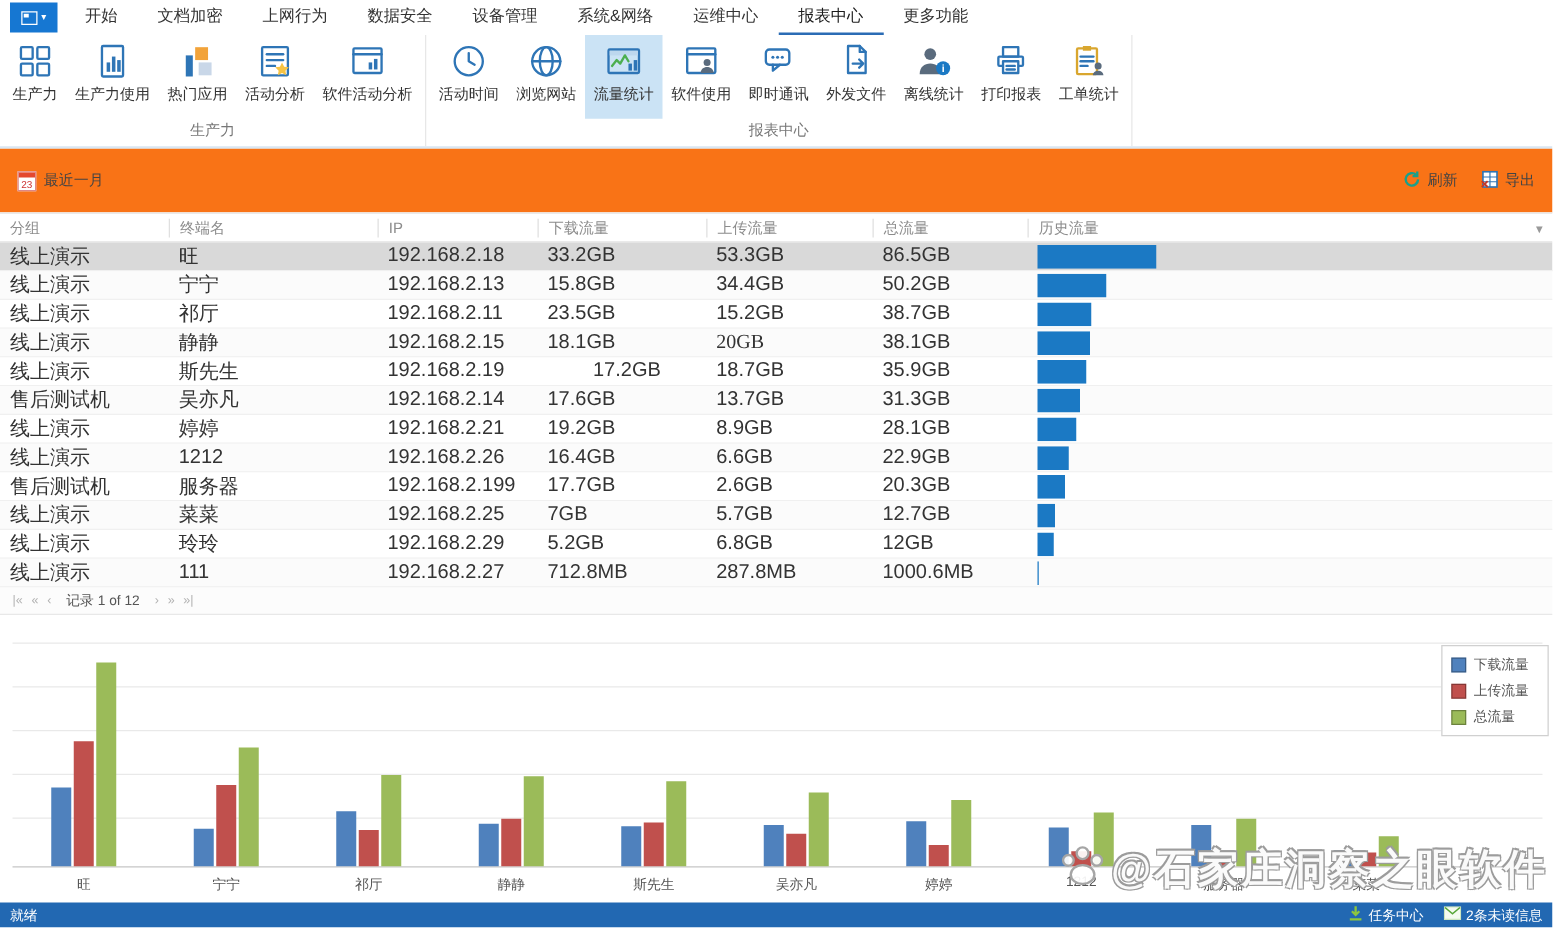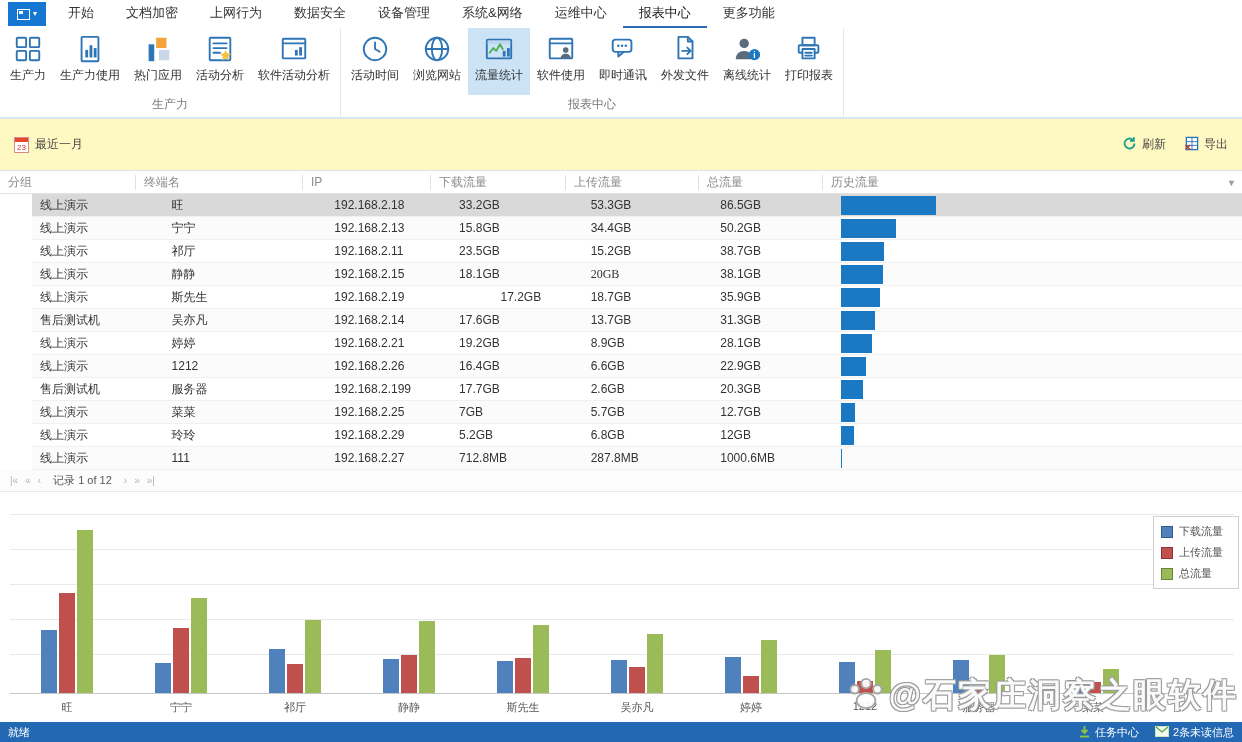--- a/index.html
+++ b/index.html
@@ -22,38 +22,38 @@
   .ribbon { height:91px; display:flex; background:#fff; border-bottom:2px solid #d9e6f2; }
   .rgroup { display:flex; flex-direction:column; border-right:1px solid #e7e7e7; padding:0 3px; }
   .rbuttons { display:flex; flex:1; align-items:stretch; }
   .rbtn { display:flex; flex-direction:column; align-items:center; padding:5px 7px 1px; cursor:pointer; }
   .rbtn.active { background:#cbe3f5; }
   .rbtn .ric { height:32px; display:flex; align-items:center; }
   .rbtn .rlbl { font-size:12px; color:#333; margin-top:2px; white-space:nowrap; }
   .rgroup-label { text-align:center; font-size:12px; color:#777; padding:1px 0 4px; }
 
   
-  .toolbar { height:51px; display:flex; align-items:center; padding:0 14px; background:#fef9c3; }
+  .toolbar { height:51px; display:flex; align-items:center; padding:0 14px; background:#f97316; }
   .tb-left { display:flex; align-items:center; gap:6px; font-size:12px; color:#444; cursor:pointer; }
   .cal-icon { width:15px; height:16px; border:1px solid #d88; background:#fff; position:relative; }
   .cal-icon:before { content:""; position:absolute; left:0; top:0; right:0; height:4px; background:#e4482f; }
   .cal-icon:after { content:"23"; position:absolute; left:0; right:0; top:5px; text-align:center;
     font-size:8px; color:#c33; }
   .tb-right { margin-left:auto; display:flex; align-items:center; gap:18px; }
   .tb-btn { display:flex; align-items:center; gap:5px; font-size:12px; color:#444; cursor:pointer; }
 
   
   .thead { display:flex; height:24px; align-items:center; border-top:1px solid #e3e3e3;
     border-bottom:1px solid #e3e3e3; background:#fff; }
   .th { font-size:12px; color:#8c8c8c; padding-left:8px; height:15px; line-height:15px;
     border-left:1px solid #e0e0e0; white-space:nowrap; position:relative; cursor:pointer; }
   .th.first { border-left:none; }
   .th .dd { position:absolute; right:6px; top:1px; font-size:9px; color:#999; cursor:pointer; }
   .trow { display:flex; height:23px; align-items:center; border-bottom:1px solid #f0f0f0;
-    font-size:12px; color:#333; cursor:pointer; background:#fff;margin-left:32px; }
+    font-size:16px; color:#333; cursor:pointer; background:#fff; }
   .trow.alt { background:#fbfbfb; }
   .trow.selected { background:#d9d9d9; }
   .td { padding-left:8px; white-space:nowrap; overflow:hidden; }
   .hist-bar { height:19px; background:#1b79c4; }
 
   
   .pager { height:22px; display:flex; align-items:center; gap:7px; padding-left:10px; font-size:11px;
     color:#555; background:#fcfcfc; border-bottom:1px solid #e8e8e8; }
   .pico { color:#b3b3b3; font-size:10px; cursor:pointer; }
   .spacer14 { height:14px; }
@@ -250,20 +250,34 @@
               <svg width="30" height="30" viewBox="0 0 32 32" fill="none" stroke="#2e75b6" stroke-width="2" stroke-linecap="round" stroke-linejoin="round">
                 <rect x="9" y="4" width="13" height="8"></rect>
                 <rect x="5" y="12" width="21" height="8" rx="1"></rect>
                 <rect x="9" y="16" width="13" height="10" fill="#fff"></rect>
                 <line x1="12" y1="20" x2="19" y2="20"></line>
                 <line x1="12" y1="23" x2="19" y2="23"></line>
               </svg>
             </span>
             <span class="rlbl">打印报表</span>
           </div>
+          <div class="rbtn">
+            <span class="ric">
+              <svg width="30" height="30" viewBox="0 0 32 32" fill="none" stroke="#2e75b6" stroke-width="2" stroke-linecap="round" stroke-linejoin="round">
+                <rect x="6" y="5" width="17" height="22" rx="1" stroke="#d9a62e"></rect>
+                <rect x="11" y="3" width="7" height="4" fill="#d9a62e" stroke="none"></rect>
+                <line x1="9" y1="12" x2="20" y2="12"></line>
+                <line x1="9" y1="16" x2="20" y2="16"></line>
+                <line x1="9" y1="20" x2="15" y2="20"></line>
+                <circle cx="24" cy="20" r="3" fill="#5a6b7d" stroke="none"></circle>
+                <path d="M19.5 28c0-2.5 2-4 4.5-4s4.5 1.5 4.5 4z" fill="#5a6b7d" stroke="none"></path>
+              </svg>
+            </span>
+            <span class="rlbl">工单统计</span>
+          </div>
         </div>
         <div class="rgroup-label">报表中心</div>
       </div>
     </div>
 
   <div class="toolbar">
     <div class="tb-left">
       <span class="cal-icon"></span>
       <span>最近一月</span>
     </div>

